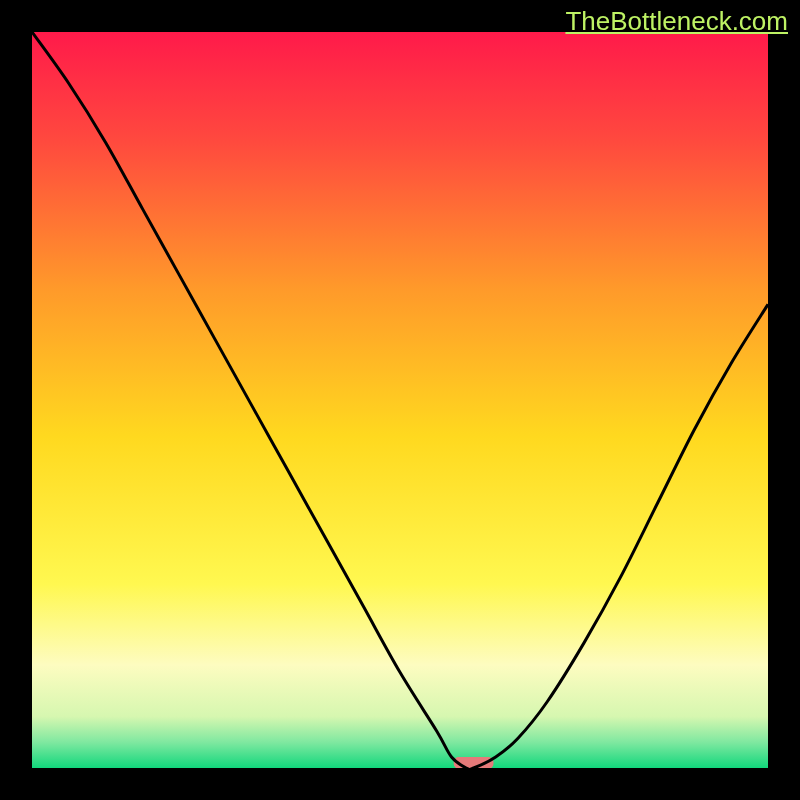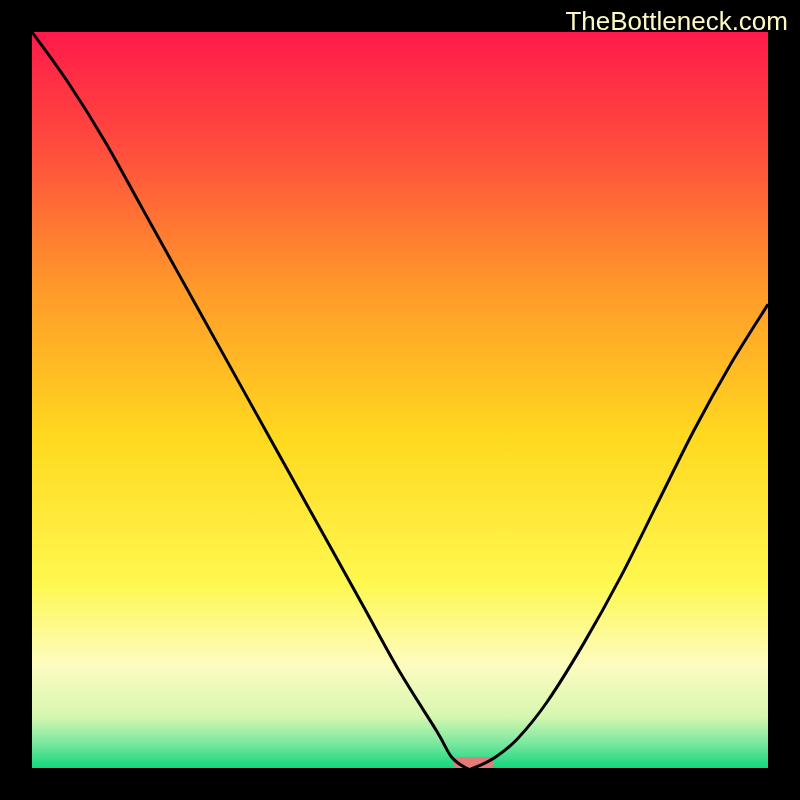--- a/index.html
+++ b/index.html
@@ -8,25 +8,26 @@
     width: 800px;
     height: 800px;
     background: #000;
     font-family: Arial, Helvetica, sans-serif;
     overflow: hidden;
   }
   .watermark {
     position: absolute;
     top: 6px;
     right: 12px;
-    color: #fef9c3;
+    color: #bef264;
     font-size: 26px;
     font-weight: 500;
     z-index: 10;
     font-family: Arial, sans-serif;
+    text-decoration: underline;
   }
   svg {
     position: absolute;
     left: 32px;
     top: 32px;
     width: 736px;
     height: 736px;
   }
 </style>
 </head>

